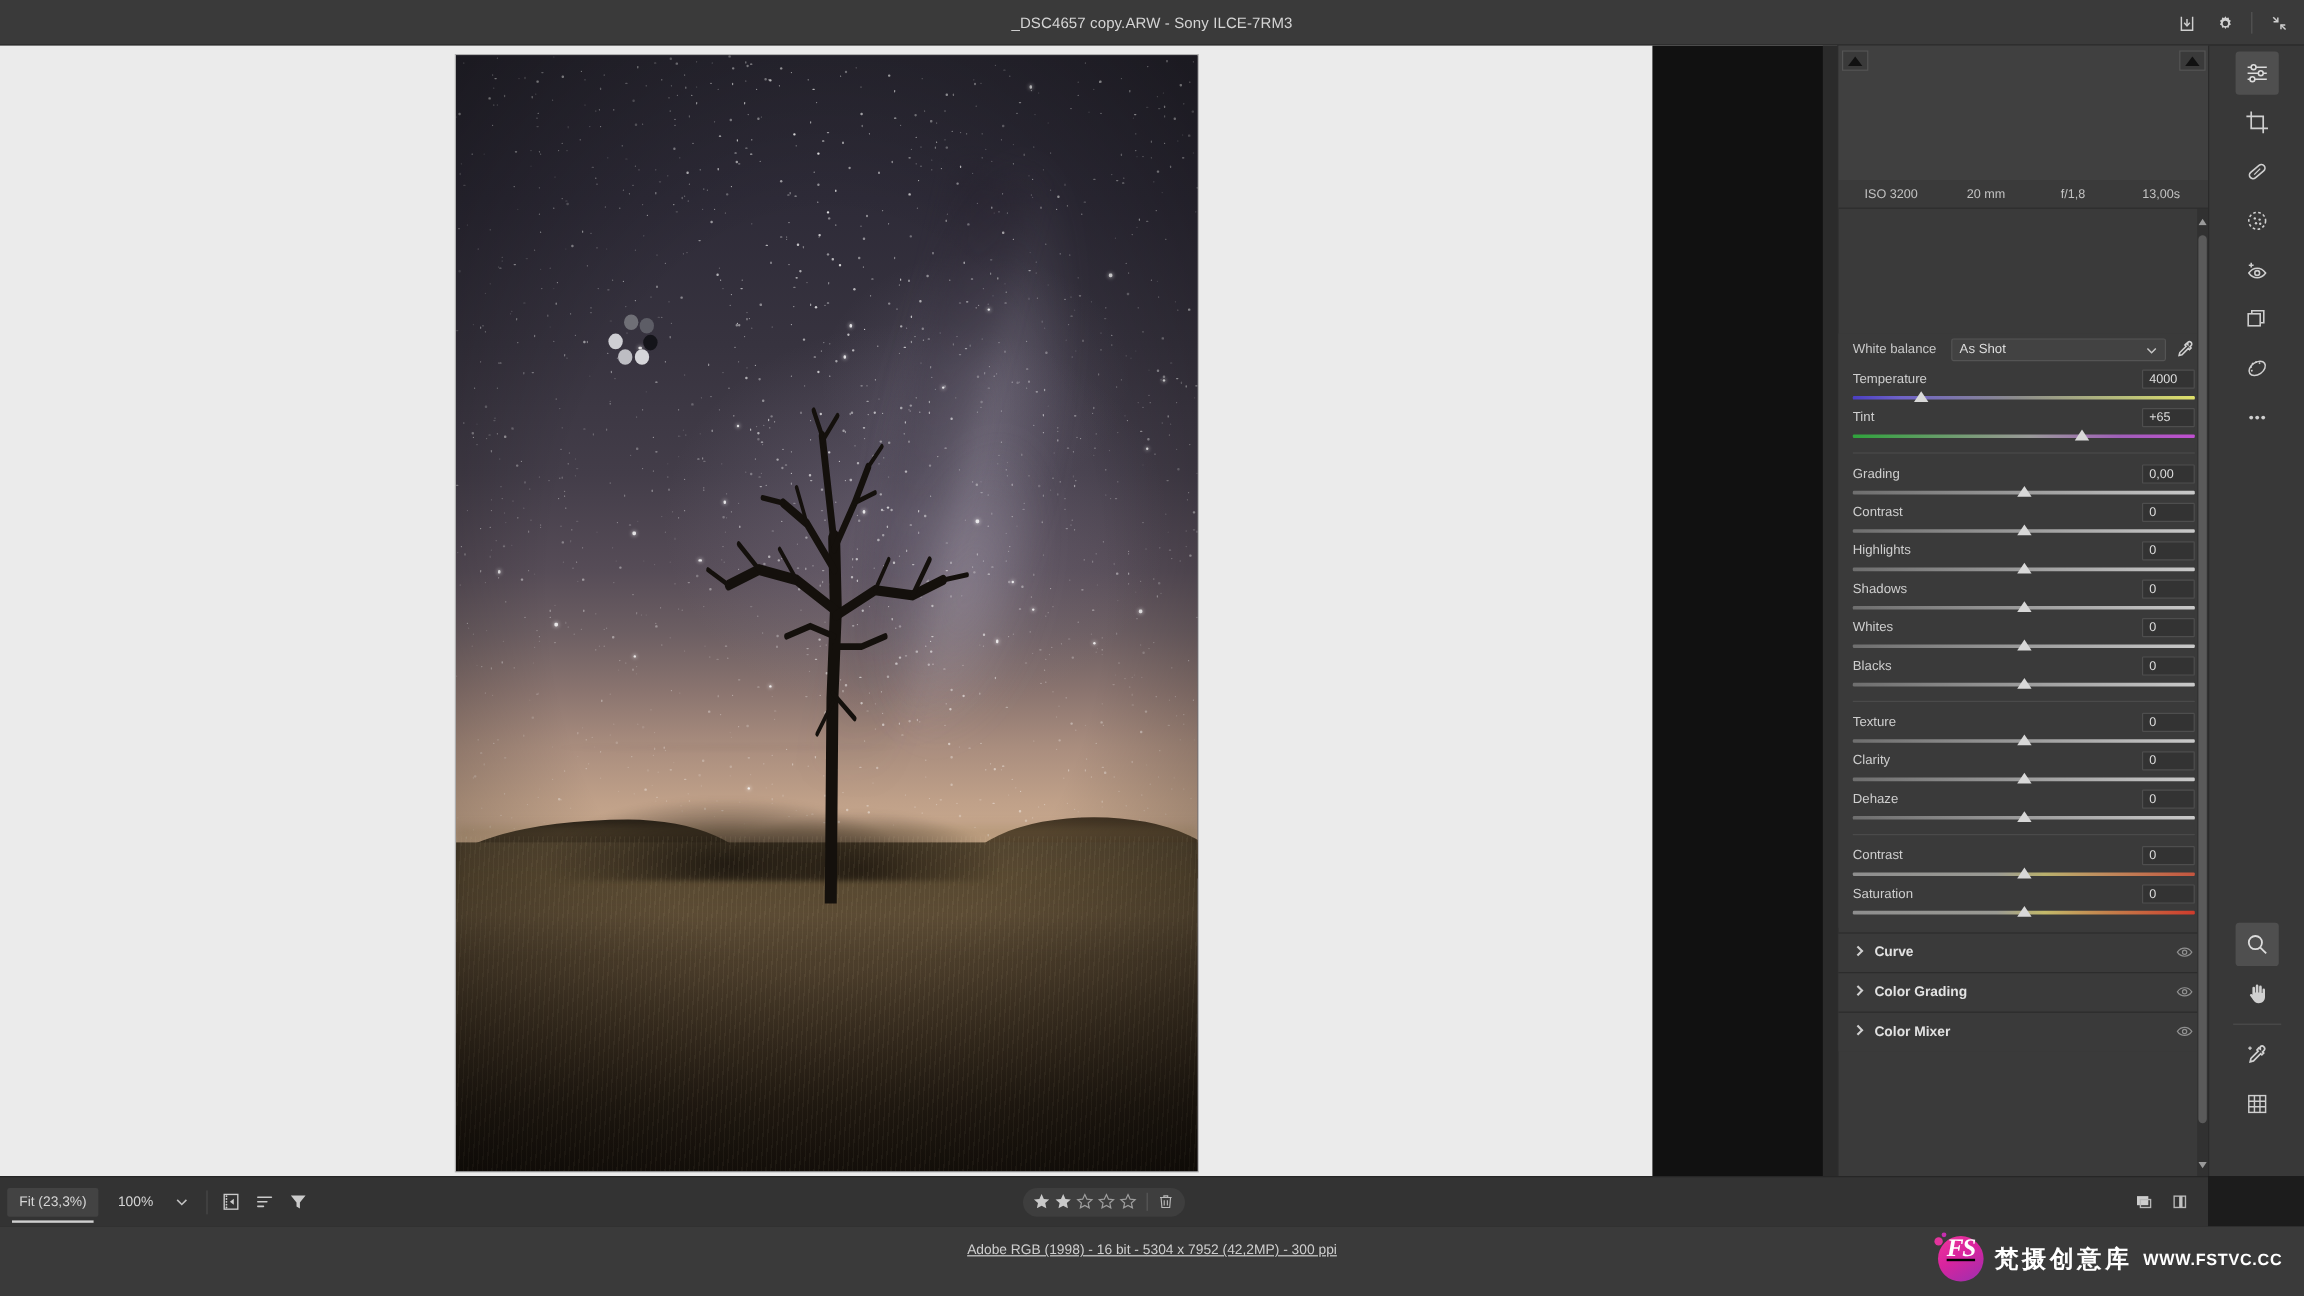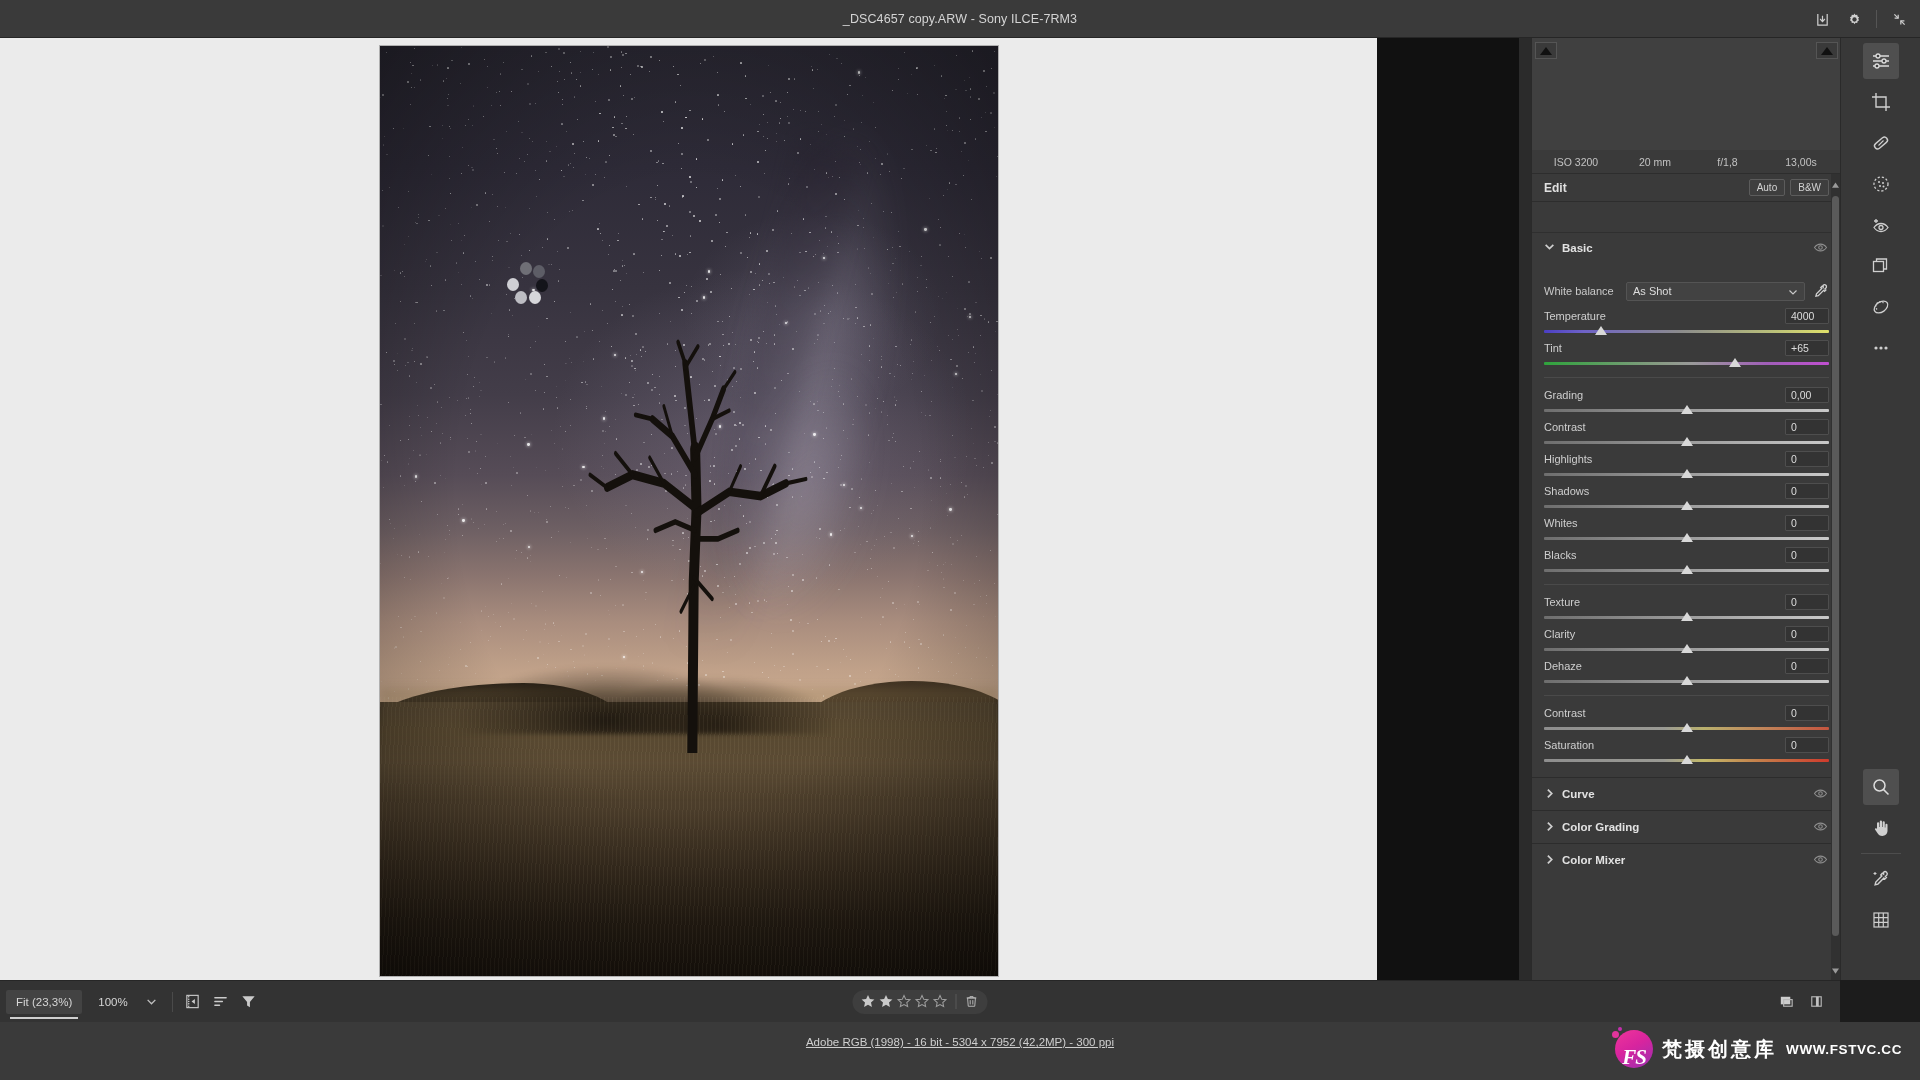--- a/index.html
+++ b/index.html
@@ -306,21 +306,21 @@
     font-size:11.5px; color:#cfcfcf; text-decoration:underline; cursor:pointer;
     white-space:nowrap;
   }
   
   .wm{
     position:absolute; right:18px; top:8px; display:flex; align-items:center; gap:9px;
   }
   .wm-logo{
     width:38px; height:38px; border-radius:50%; position:relative;
     background:linear-gradient(150deg,#f0359b 0%,#d8249e 45%,#9b2fb0 100%);
-    display:flex; align-items:flex-end; justify-content:center;
+    display:flex; align-items:flex-start; justify-content:center;text-decoration:underline;
   }
   .wm-logo .fs{
     font-family:"Liberation Serif", serif; font-size:21px; color:#fff; font-style:italic; font-weight:bold;
     letter-spacing:-1px; line-height:1;
   }
   .wm-dot1{ position:absolute; left:-3px; top:1px; width:7px; height:7px; border-radius:50%; background:#e2349c; }
   .wm-dot2{ position:absolute; left:3px; top:-3px; width:4px; height:4px; border-radius:50%; background:#c52fae; }
   .wm-cn{ font-size:20px; color:#fff; letter-spacing:3px; font-weight:bold; font-family:"DejaVu Sans", sans-serif; }
   .wm-url{ font-size:13.5px; color:#fff; letter-spacing:.6px; font-weight:bold; }
 
@@ -1963,41 +1963,22 @@
         </div>
     </div>
 
     <div class="exif">
       <span>ISO 3200</span>
       <span>20 mm</span>
       <span>f/1,8</span>
       <span>13,00s</span>
     </div>
 
-    <div class="edit-hdr">
-      <div class="etitle">Edit</div>
-      <div class="pill">Auto</div>
-      <div class="pill">B&amp;W</div>
-    </div>
-
-
-    <div class="sec-hdr" style="position:absolute;left:0;top:194px;width:309px;">
-      <span class="caret">
-        <svg width="11" height="11" viewBox="0 0 10 10" stroke="#cfcfcf" stroke-width="1.5" fill="none">
-            <path d="M1.5 3.5L5 7 8.5 3.5"></path>
-          </svg>
-      </span>
-      <span class="sname">Basic</span>
-      <span class="eye">
-        <svg width="15" height="15" viewBox="0 0 16 16" fill="none" stroke="#bdbdbd" stroke-width="1.1">
-          <path d="M1.6 8S4 4.4 8 4.4 14.4 8 14.4 8 12 11.6 8 11.6 1.6 8 1.6 8z"></path>
-            <circle cx="8" cy="8" r="1.9"></circle>
-        </svg>
-      </span>
-    </div>
+
+
 
     <div class="basic-body">
       <div class="wb-row">
         <div class="plabel">White balance</div>
         <div class="select">
           <span>As Shot</span>
           <span class="chev">
             <svg width="10" height="10" viewBox="0 0 10 10" stroke="#c8c8c8" stroke-width="1.2" fill="none">
                 <path d="M1.5 3.5L5 7 8.5 3.5"></path>
               </svg>

